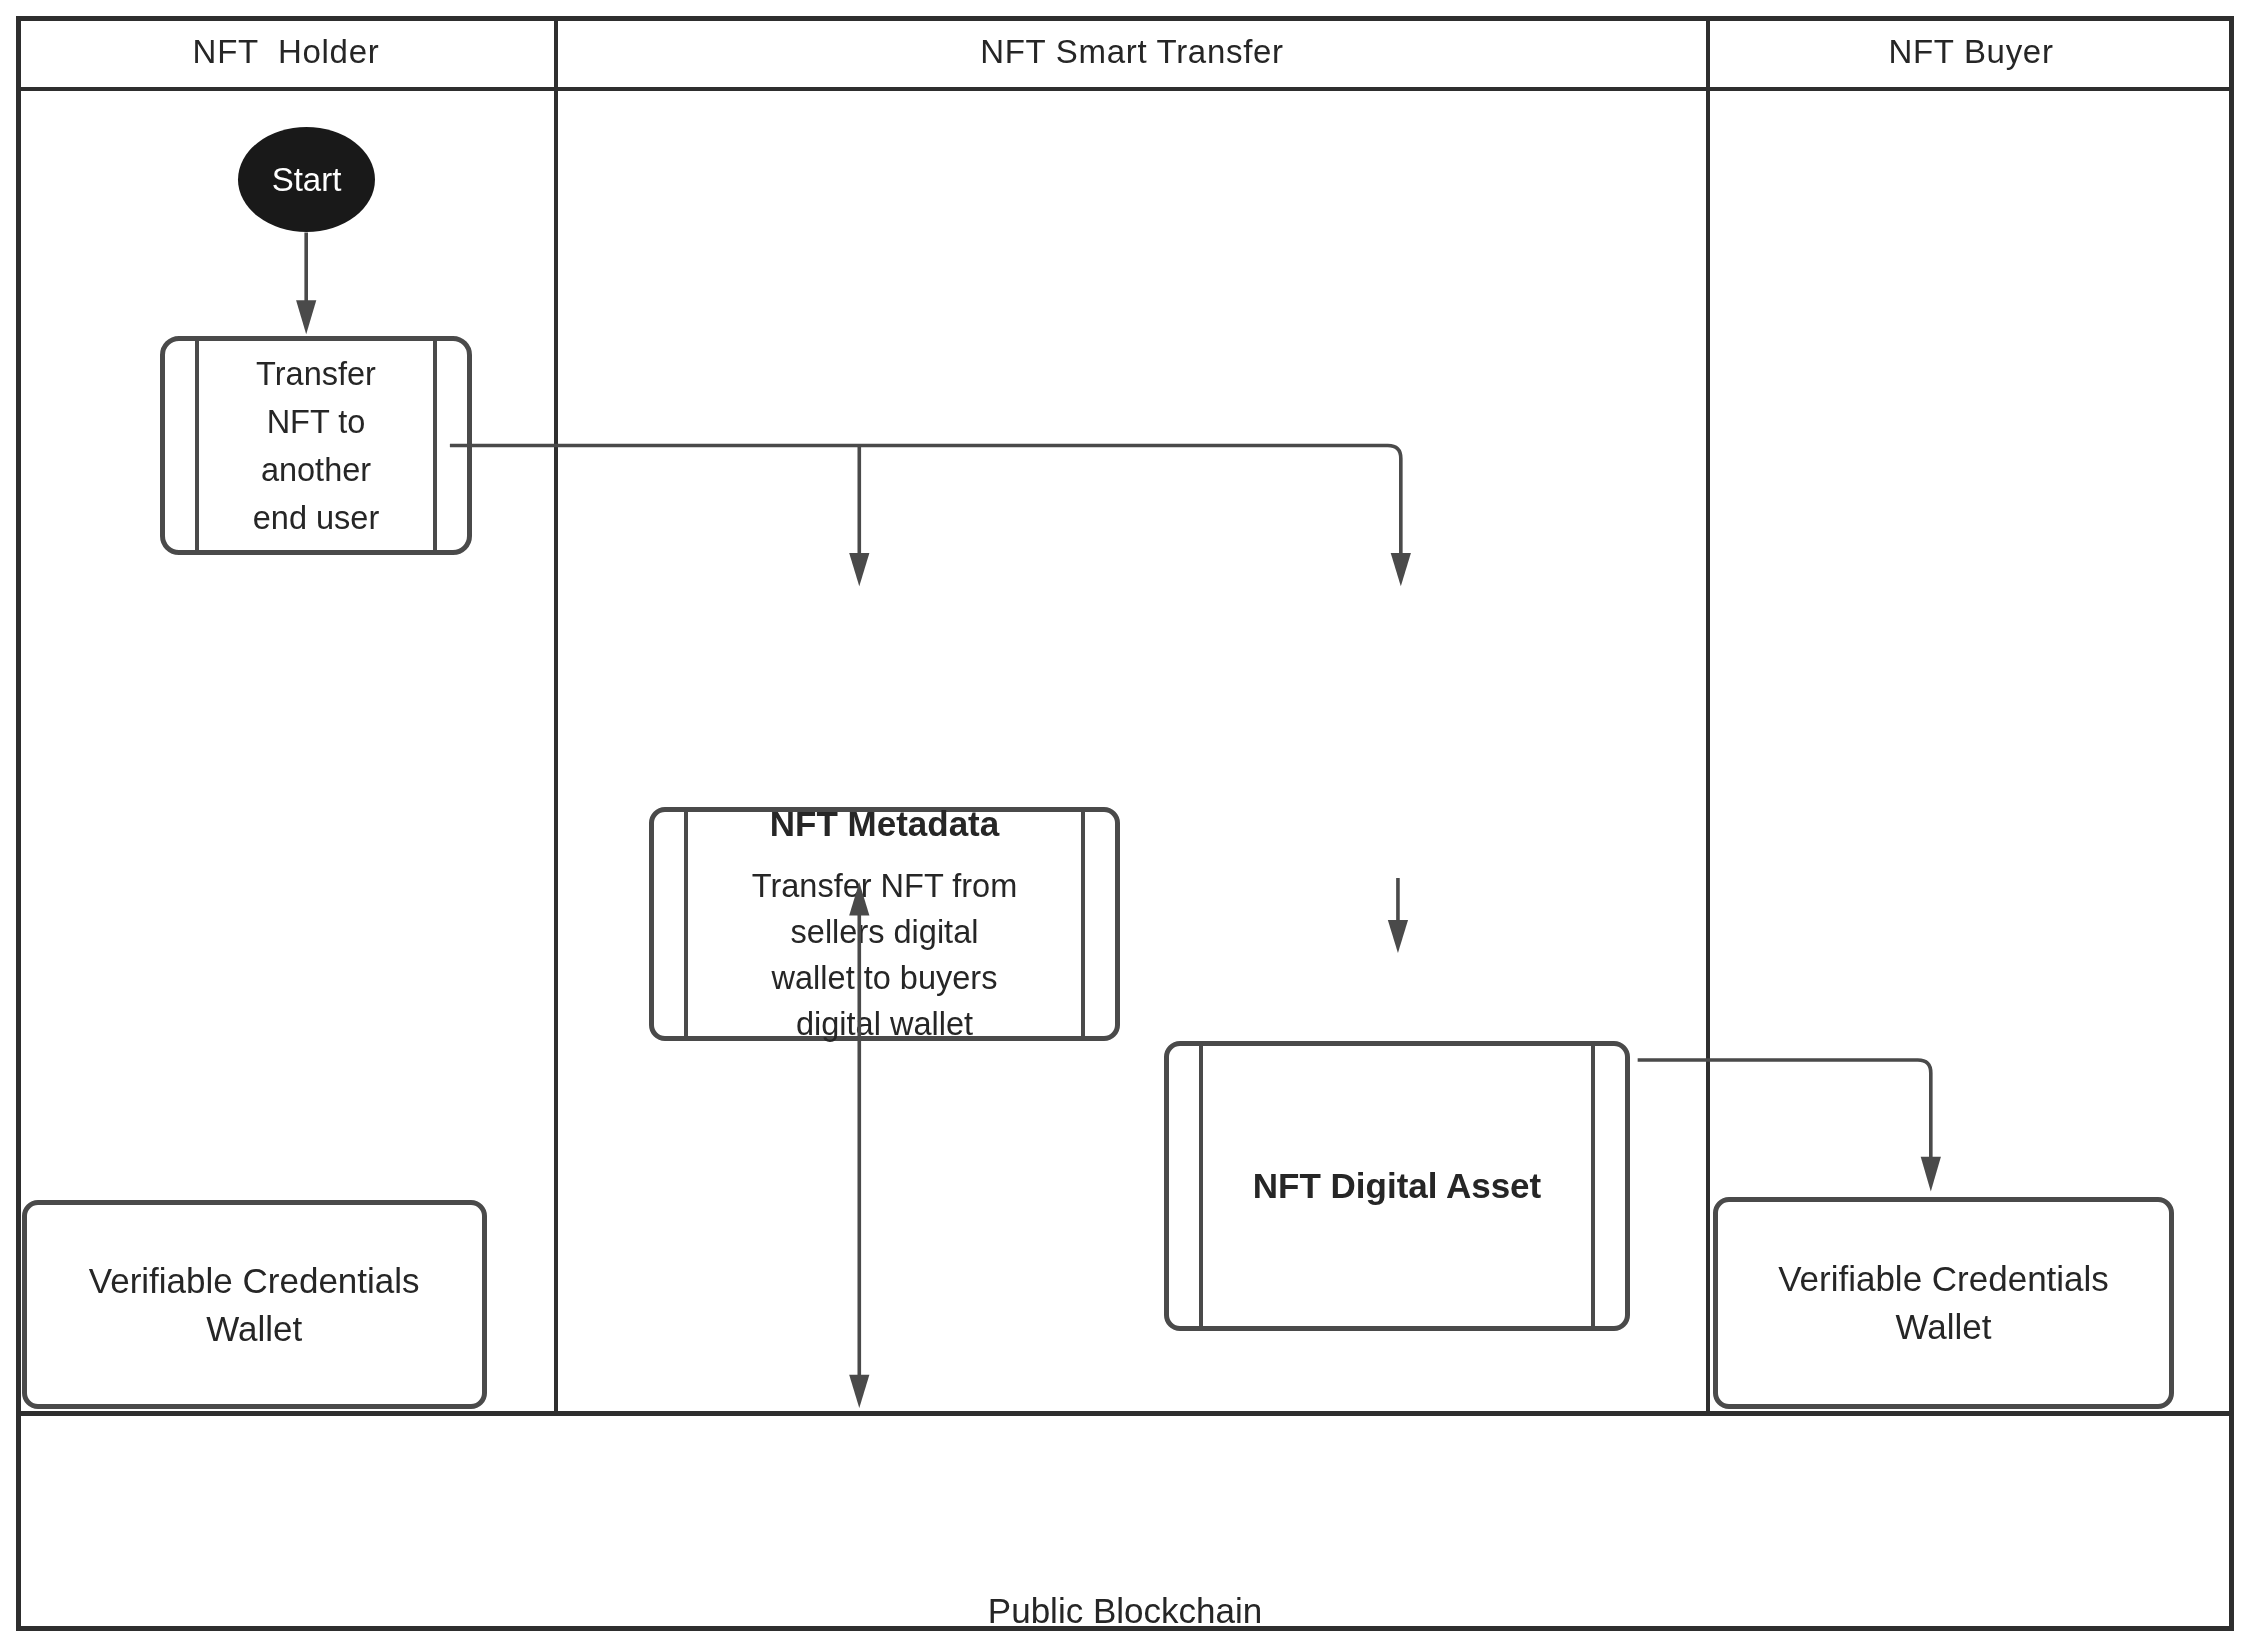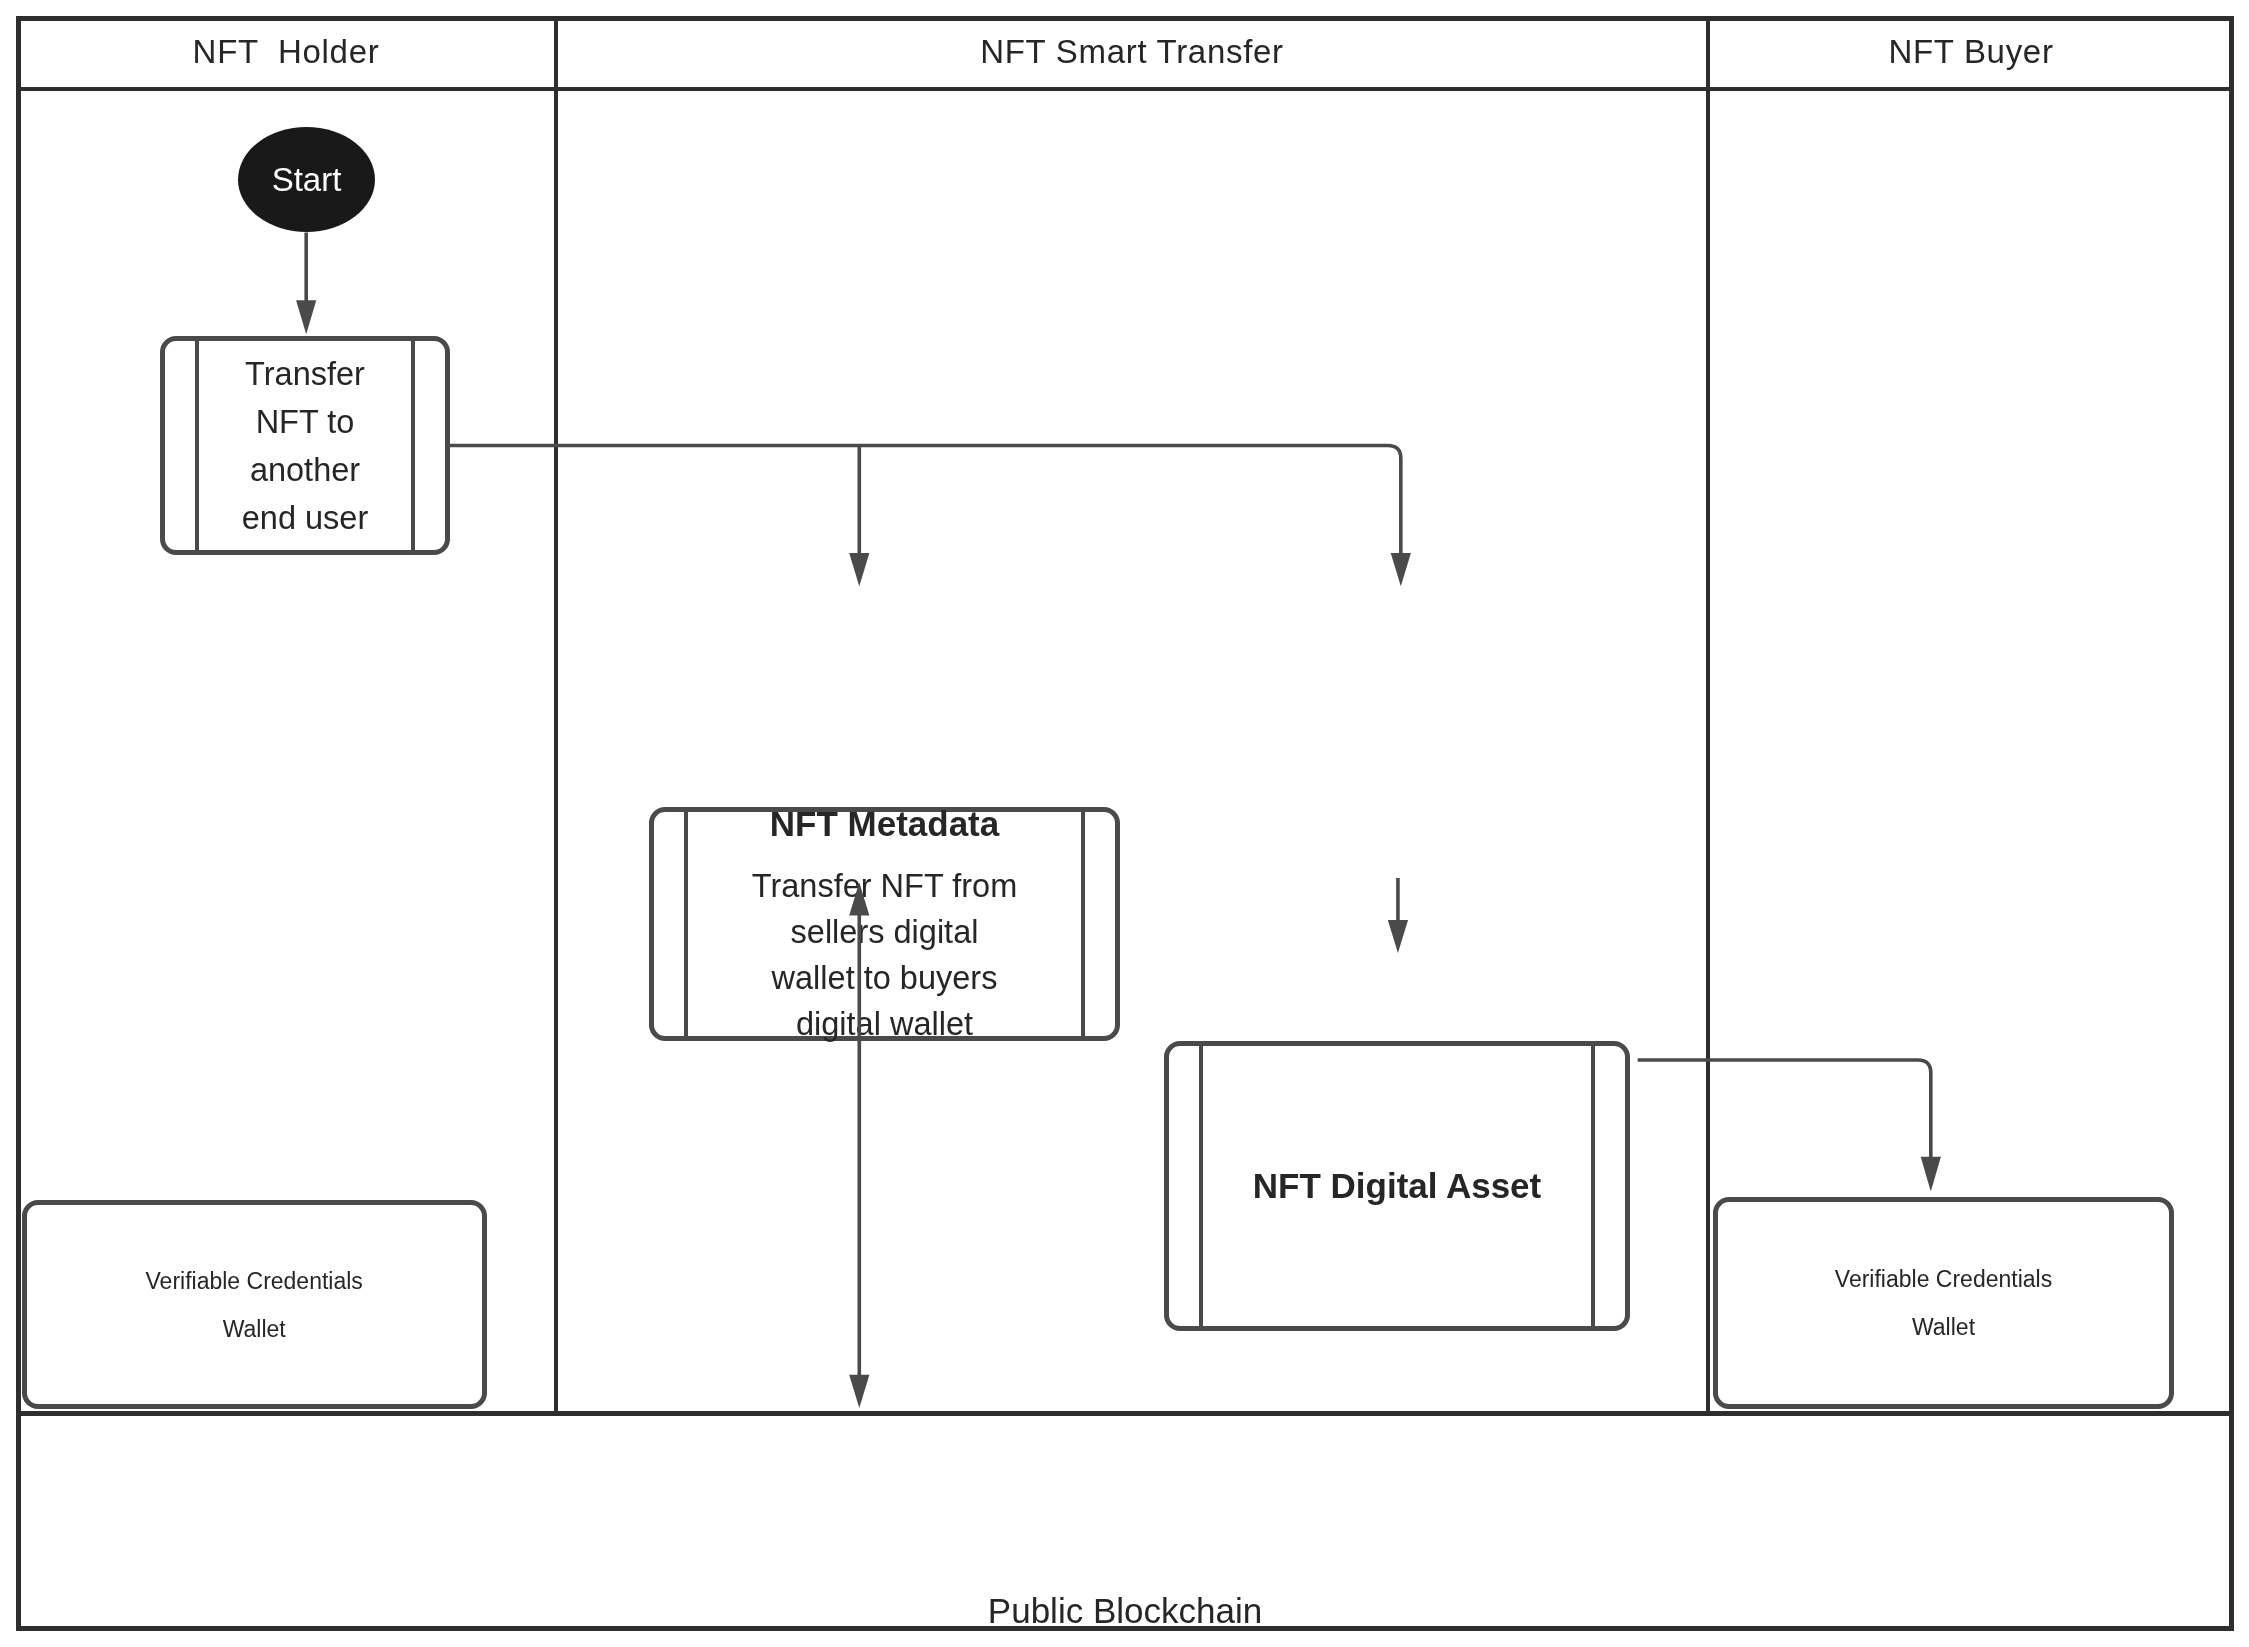--- a/index.html
+++ b/index.html
@@ -21,21 +21,21 @@
     color:#ffffff; font-size:33px;text-align:center;}
   .box{border:5px solid var(--line); border-radius:16px; background:#fff;
     display:flex; flex-direction:column; align-items:center; justify-content:center;
     text-align:center; white-space:pre-line; color:var(--text);}
   .subproc{position:relative;}
   .subproc .bar{position:absolute; top:0; bottom:0; width:4.3px; background:var(--line);}
   .bar-l{left:30px;} .bar-r{right:30px;}
   .sub-title{font-weight:bold; font-size:35px; line-height:46px;}
   .sub-body{font-size:32.5px; line-height:46px;}
   .transfer-text{font-size:32.5px; line-height:48px;}
-  .wallet{font-size:23px; line-height:48px;}
+  .wallet{font-size:35px; line-height:48px;}
   .blockchain-label{display:flex; align-items:flex-end; justify-content:center; font-size:35px;}
   svg.overlay{position:absolute; left:0; top:0; width:2250px; height:1647px; pointer-events:none;}
   svg.overlay path{stroke:var(--line); stroke-width:5; fill:none;}
   svg.overlay polygon{fill:var(--line); stroke:none;}
 </style>
 </head>
 <body>
 
 <div class="canvas">
 
@@ -52,21 +52,21 @@
     <span>NFT Smart Transfer</span>
   </div>
   <div class="abs lane-header" style="left:1708px; top:16px; width:526px; height:72px;">
     <span>NFT Buyer</span>
   </div>
 
   <div class="abs start-node">
     <span>Start</span>
   </div>
 
-  <div class="abs box subproc" style="left:160px; top:336px; width:290px; height:219px;">
+  <div class="abs box subproc" style="left:160px; top:336px; width:312px; height:219px;border-radius:19px;">
     <span class="bar bar-l"></span>
     <span class="bar bar-r"></span>
     <div class="transfer-text">Transfer
 NFT to
 another
 end user</div>
   </div>
 
   <div class="abs box subproc" style="left:649px; top:588px; width:471px; height:234px;gap:16px;">
     <span class="bar bar-l"></span>

